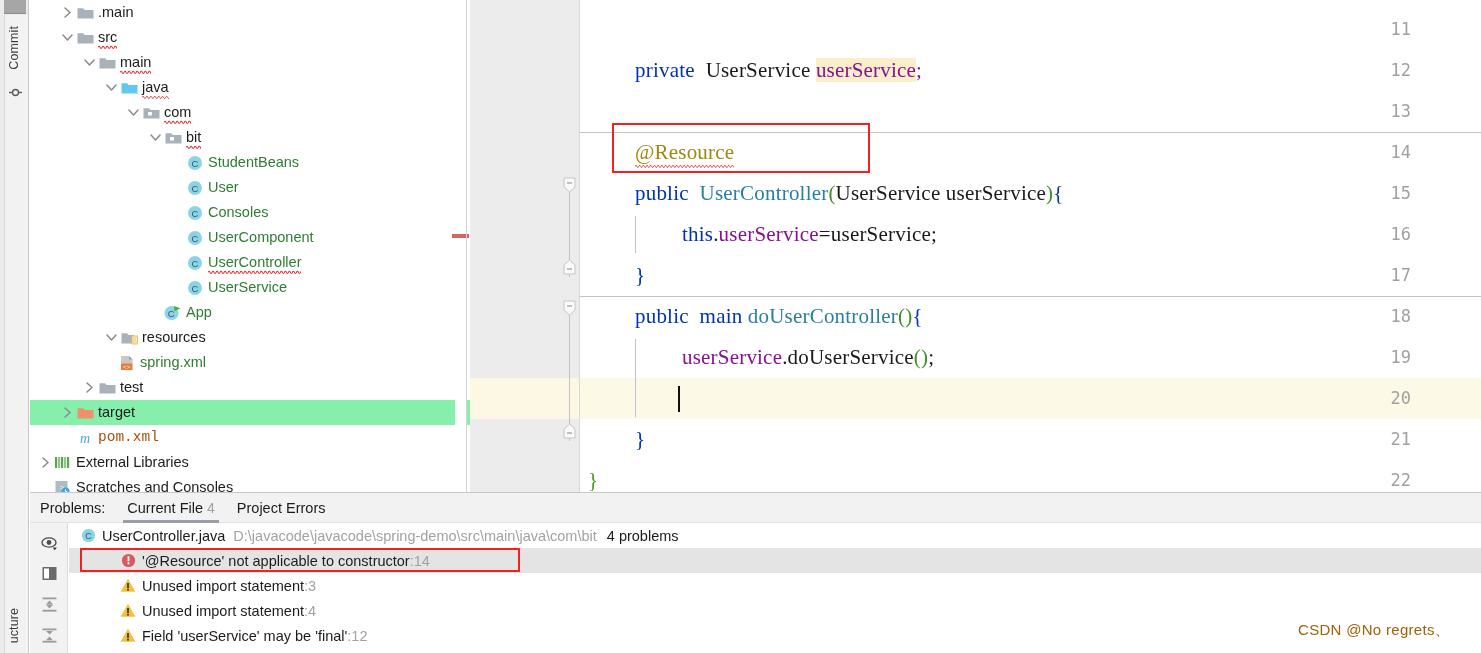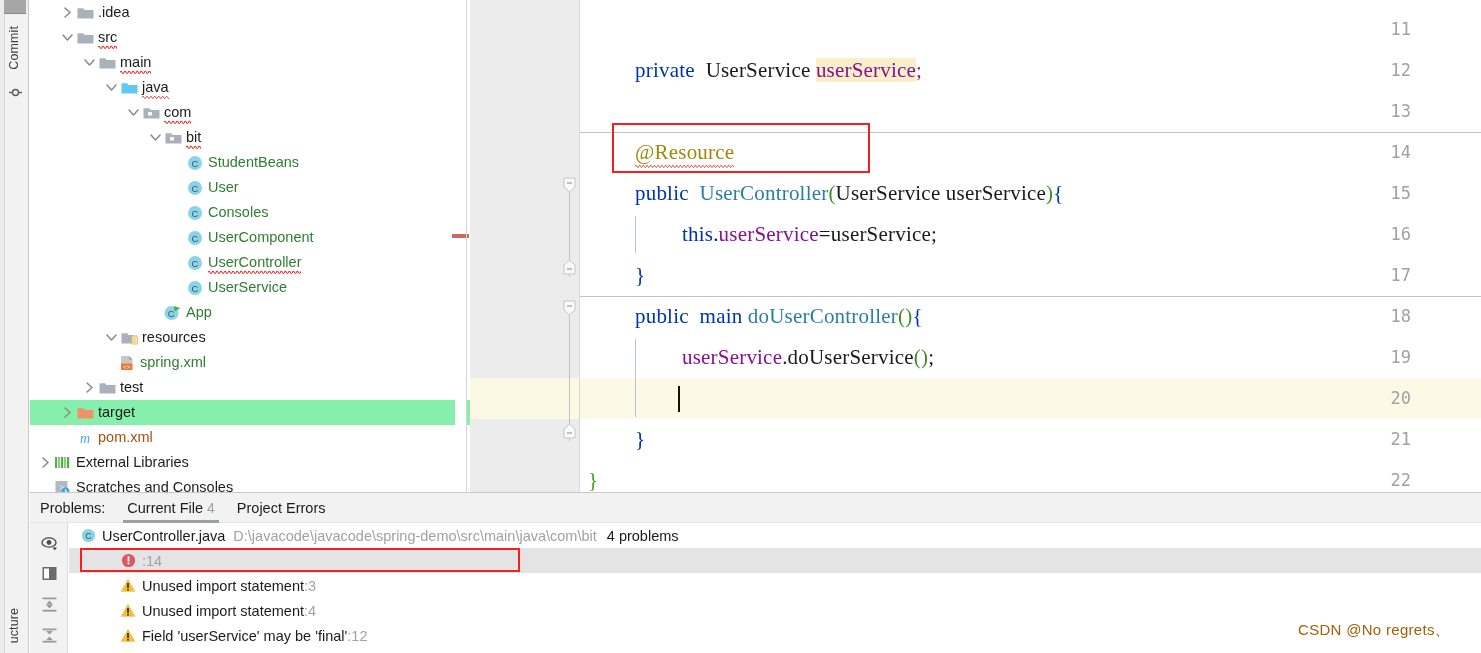--- a/index.html
+++ b/index.html
@@ -79,21 +79,21 @@
   .arrow.none { visibility: hidden; }
   .ficon {
     width: 20px; height: 16px;
     flex: 0 0 auto;
     display: flex; align-items: center; justify-content: center;
     margin-right: 3px;
   }
   .tlabel { font-size: 14.5px; line-height: 1; position: relative; }
   .tlabel.green { color: #2f7d32; }
   .tlabel.dark { color: #1c1c1c; }
-  .tlabel.orange { color: #a8500e; }
+  .tlabel.orange { color: #a8500e; font-family: Liberation Mono, monospace; }
   
   .wavy {
     position: absolute;
     left: 0; bottom: -4px;
     width: 100%; height: 4px;
   }
   .panel-divider-right {
     position: absolute; left: 466px; top: 0;
     width: 1px; height: 493px;
     background: #d4d4d4;
@@ -305,21 +305,21 @@
           <span class="arrow">
             <svg width="9" height="11" viewBox="0 0 9 11">
               <polyline points="2,1 7,5.5 2,10" fill="none" stroke="#8a8a8a" stroke-width="1.5" stroke-linecap="round" stroke-linejoin="round"></polyline>
             </svg>
           </span>
           <span class="ficon">
             <svg width="17" height="14" viewBox="0 0 17 14">
               <path d="M0.5 2.3 L0.5 12.5 L16.5 12.5 L16.5 4 L7.6 4 L6.1 2.3 Z" fill="#a9b2bb"></path>
             </svg>
           </span>
-          <span class="tlabel dark">.idea</span>
+          <span class="tlabel dark">.main</span>
         </div>
         <div class="tree-row" style="padding-left: 30px;">
           <span class="arrow">
             <svg width="11" height="9" viewBox="0 0 11 9">
               <polyline points="1,2 5.5,7 10,2" fill="none" stroke="#8a8a8a" stroke-width="1.5" stroke-linecap="round" stroke-linejoin="round"></polyline>
             </svg>
           </span>
           <span class="ficon">
             <svg width="17" height="14" viewBox="0 0 17 14">
               <path d="M0.5 2.3 L0.5 12.5 L16.5 12.5 L16.5 4 L7.6 4 L6.1 2.3 Z" fill="#a9b2bb"></path>
@@ -682,20 +682,21 @@
       </div>
       <div id="pb-rows">
           <div class="pb-row item sel">
             <span class="pb-icon">
               <svg width="15" height="15" viewBox="0 0 15 15">
                 <circle cx="7.5" cy="7.5" r="6.6" fill="#db5860"></circle>
                 <rect x="6.6" y="3.3" width="1.8" height="5" fill="#ffffff"></rect>
                 <rect x="6.6" y="9.3" width="1.8" height="2" fill="#ffffff"></rect>
               </svg>
             </span>
+            <span>'@Resource' not applicable to constructor</span>
             <span class="pb-lnum">:14</span>
           </div>
           <div class="pb-row item">
             <span class="pb-icon">
               <svg width="16" height="15" viewBox="0 0 16 15">
                 <path d="M8 0.8 L15.4 13.8 L0.6 13.8 Z" fill="#f4bf3b"></path>
                 <rect x="7.1" y="5" width="1.8" height="5" fill="#3a3a3a"></rect>
                 <rect x="7.1" y="10.8" width="1.8" height="1.8" fill="#3a3a3a"></rect>
               </svg>
             </span>

